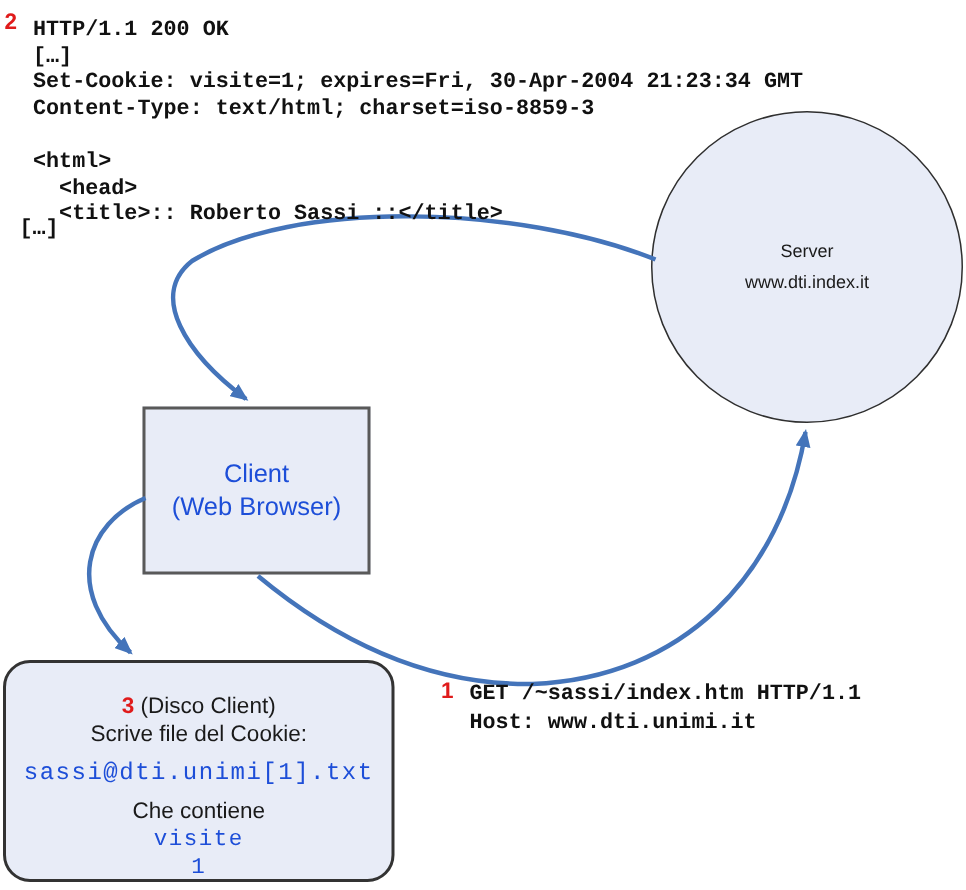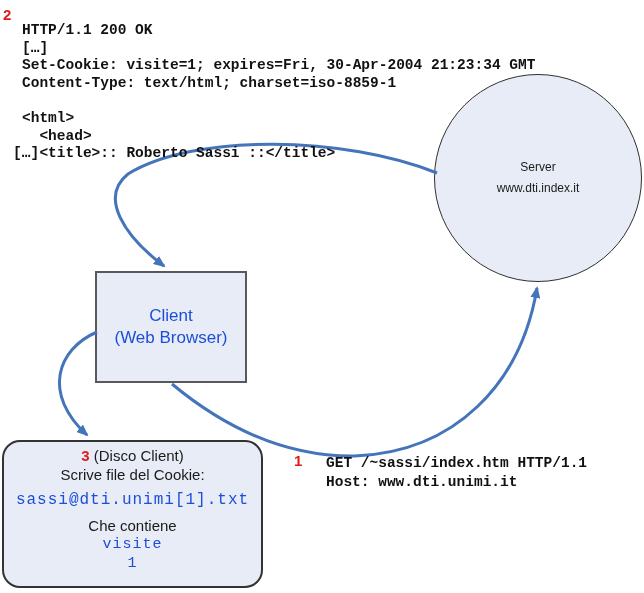--- a/index.html
+++ b/index.html
@@ -30,21 +30,21 @@
     z-index:1;
   }
   .client-box .node-line{font-size:17px;line-height:22px;color:#1d4ed8;}
   .cookie-box{
     position:absolute;left:2px;top:440px;
     width:261px;height:148px;box-sizing:border-box;
     background:#e8ecf7;
     border:2px solid #333333;
     border-radius:18px;
     display:flex;flex-direction:column;align-items:center;
-    padding-top:4px;
+    padding-top:19px;
     z-index:1;
   }
   .cookie-box .sans-line{font-size:15px;line-height:19px;color:#1a1a1a;}
   .cookie-box .mono-line{
     font-family:"Liberation Mono","DejaVu Sans Mono",monospace;
     color:#1d4ed8;
   }
   .cookie-filename{font-size:16px;letter-spacing:1px;line-height:20px;margin-top:6px;}
   .contains-label{margin-top:6px;}
   .cookie-kv{font-size:15px;letter-spacing:1px;line-height:19px;}
@@ -52,24 +52,24 @@
   .arrows{position:absolute;left:0;top:0;z-index:2;pointer-events:none;}
   
   .code{
     position:absolute;
     font-family:"Liberation Mono","DejaVu Sans Mono",monospace;
     font-weight:bold;
     font-size:14.5px;
     color:#111111;
     z-index:3;
   }
-  .response-block{left:22px;top:22px;}
+  .response-block{left:22px;top:12px;}
   .response-block .code-line{height:17.6px;white-space:pre;}
   .trailing-ellipsis{left:13px;top:145px;}
-  .request-block{left:313px;top:455px;margin-left:13px;}
+  .request-block{left:313px;top:455px;}
   .request-block .code-line{height:19px;white-space:pre;}
   
   .step-num{
     position:absolute;
     font-size:15px;font-weight:bold;color:#e01b1b;
     z-index:3;
   }
   .step-2{left:3px;top:6px;}
   .step-1{left:294px;top:452px;}
   .step-3-inline{color:#e01b1b;font-weight:bold;font-size:15px;}
@@ -107,21 +107,21 @@
     <path d="M 437 173 C 345 136, 195 133, 128 174 C 99 197, 124 236, 164 266" fill="none" stroke="#4474ba" stroke-width="3" marker-end="url(#ah)"></path>
     <path d="M 97 332 C 57 349, 42 394, 87 435" fill="none" stroke="#4474ba" stroke-width="3" marker-end="url(#ah)"></path>
     <path d="M 172 384 C 225 428, 285 457, 355 456 C 455 452, 521 384, 537 288" fill="none" stroke="#4474ba" stroke-width="3" marker-end="url(#ah)"></path>
   </svg>
 
   <div class="step-num step-2">2</div>
   <div class="code response-block">
     <div class="code-line">HTTP/1.1 200 OK</div>
     <div class="code-line">[…]</div>
     <div class="code-line">Set-Cookie: visite=1; expires=Fri, 30-Apr-2004 21:23:34 GMT</div>
-    <div class="code-line">Content-Type: text/html; charset=iso-8859-1</div>
+    <div class="code-line">Content-Type: text/html; charset=iso-8859-3</div>
     <div class="code-line"></div>
     <div class="code-line">&lt;html&gt;</div>
     <div class="code-line">  &lt;head&gt;</div>
     <div class="code-line">  &lt;title&gt;:: Roberto Sassi ::&lt;/title&gt;</div>
   </div>
   <div class="code trailing-ellipsis">[…]</div>
 
   <div class="step-num step-1">1</div>
   <div class="code request-block">
     <div class="code-line">GET /~sassi/index.htm HTTP/1.1</div>

